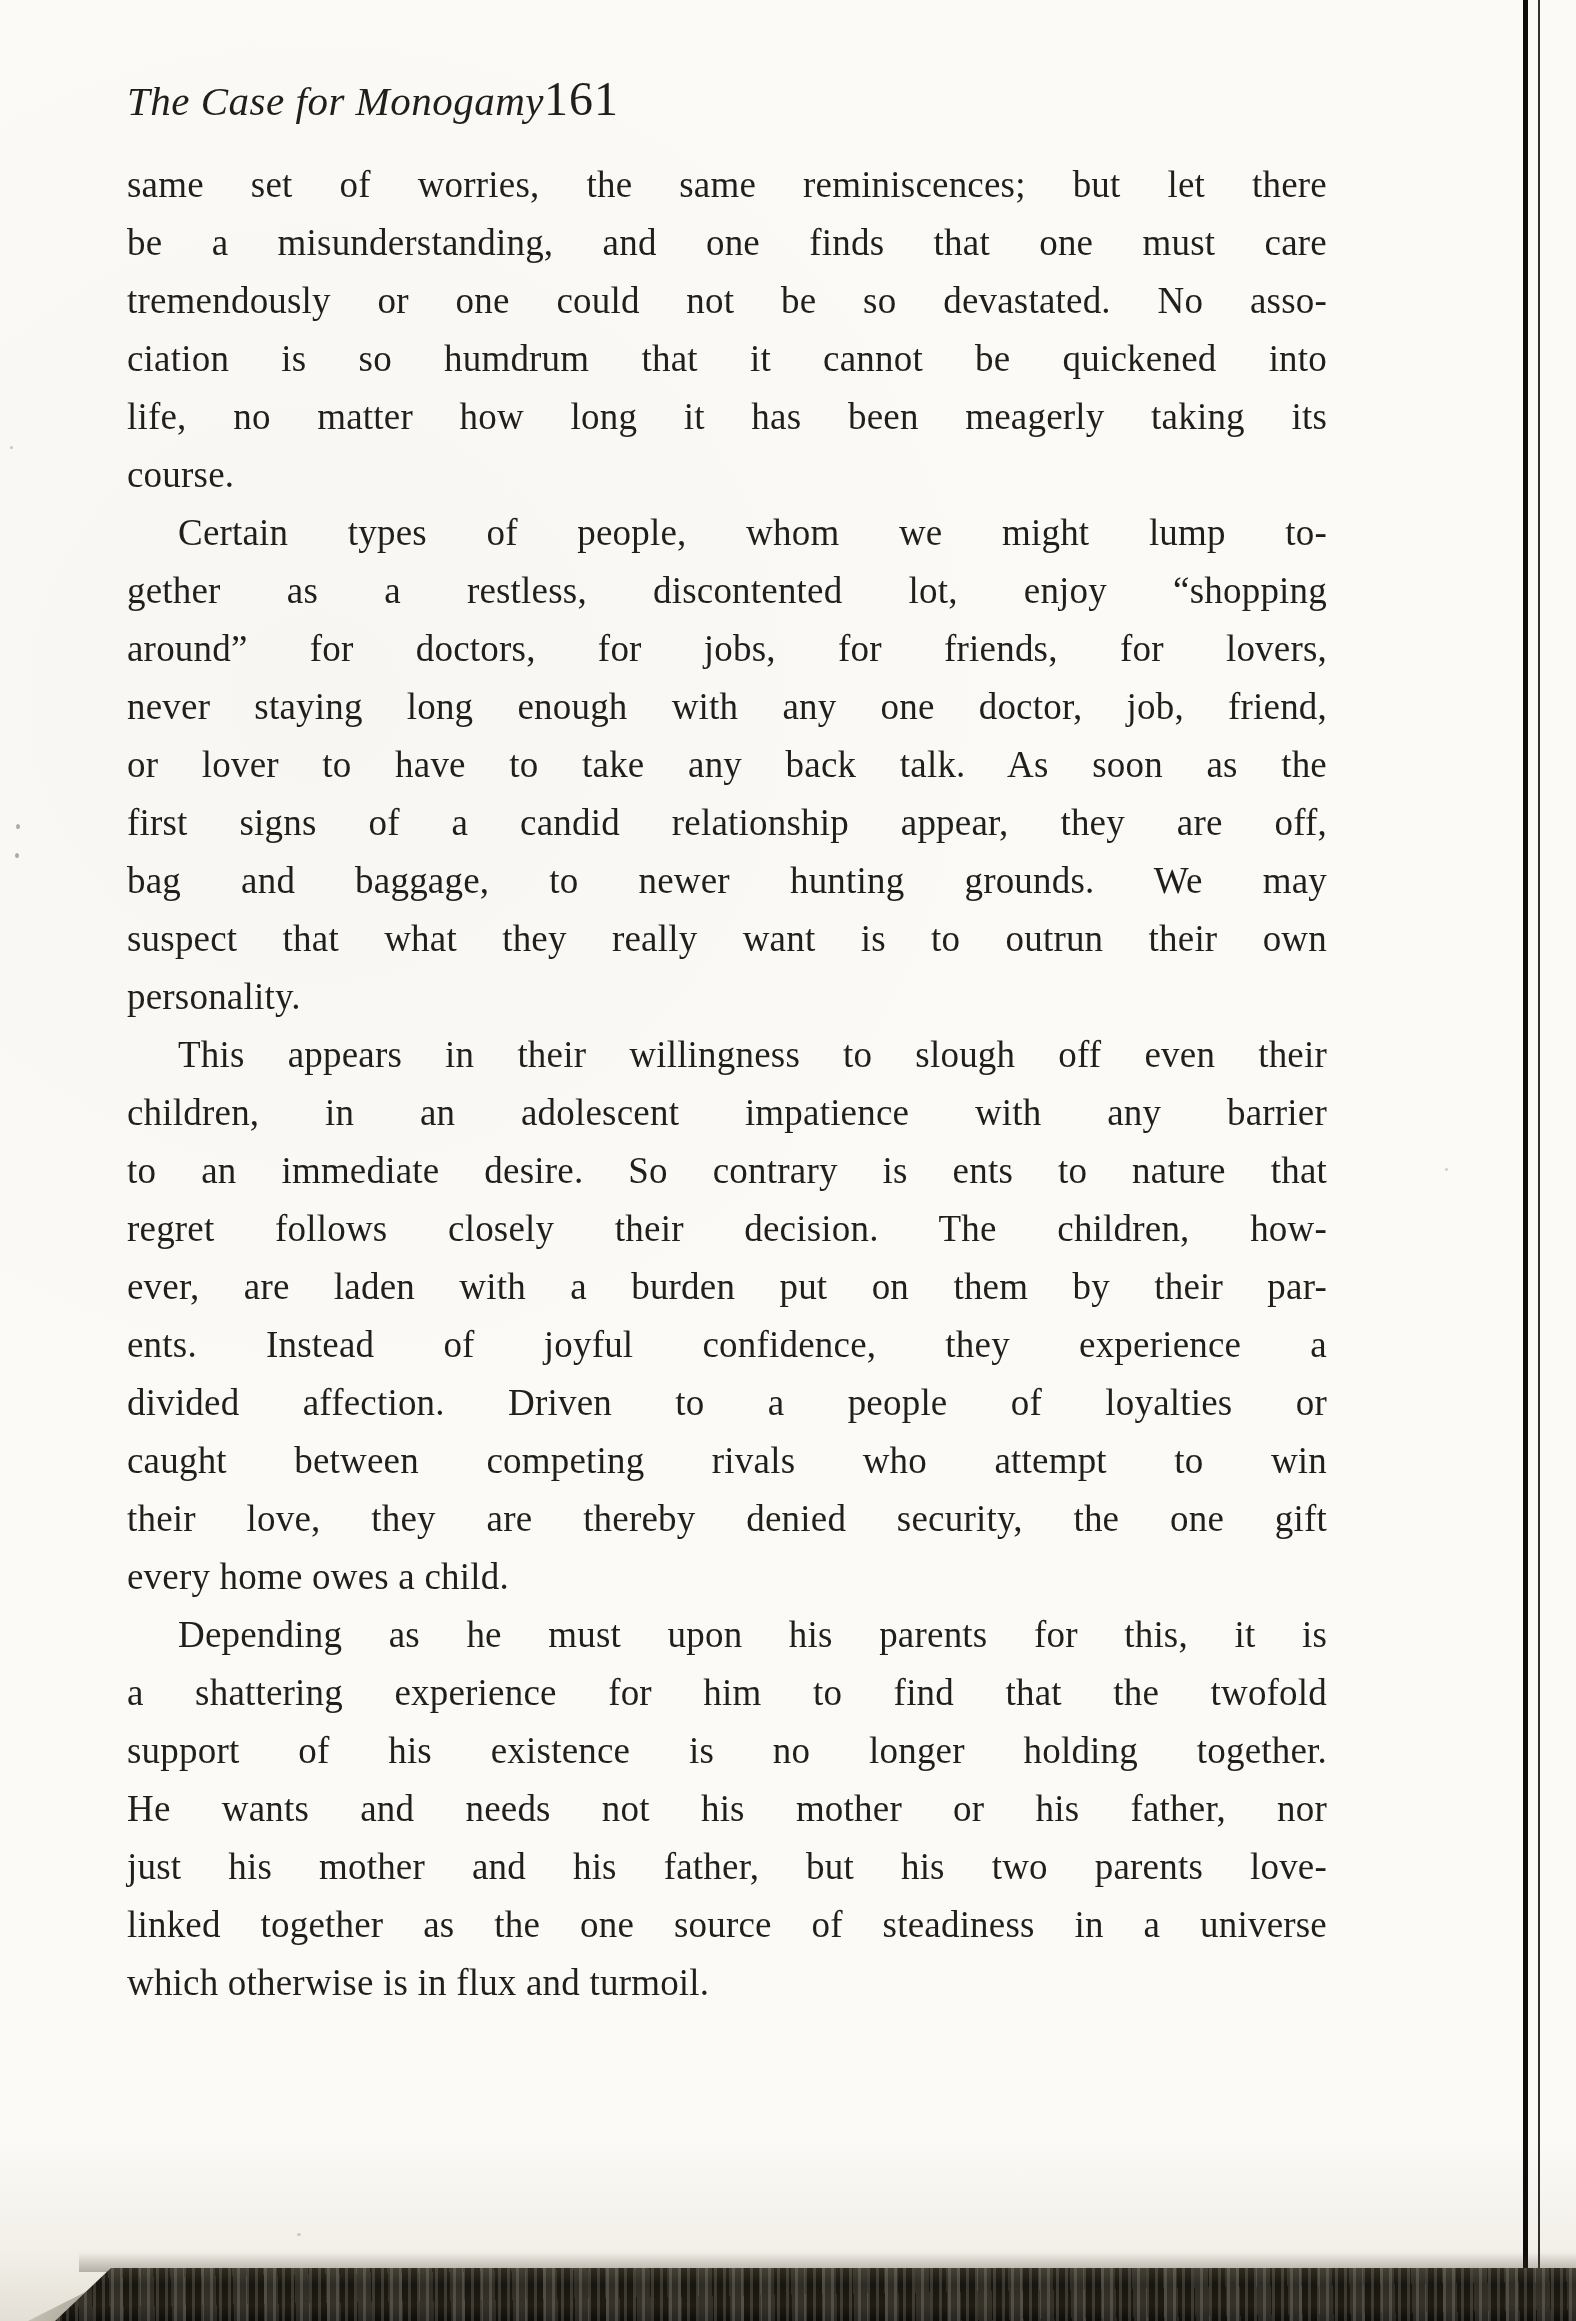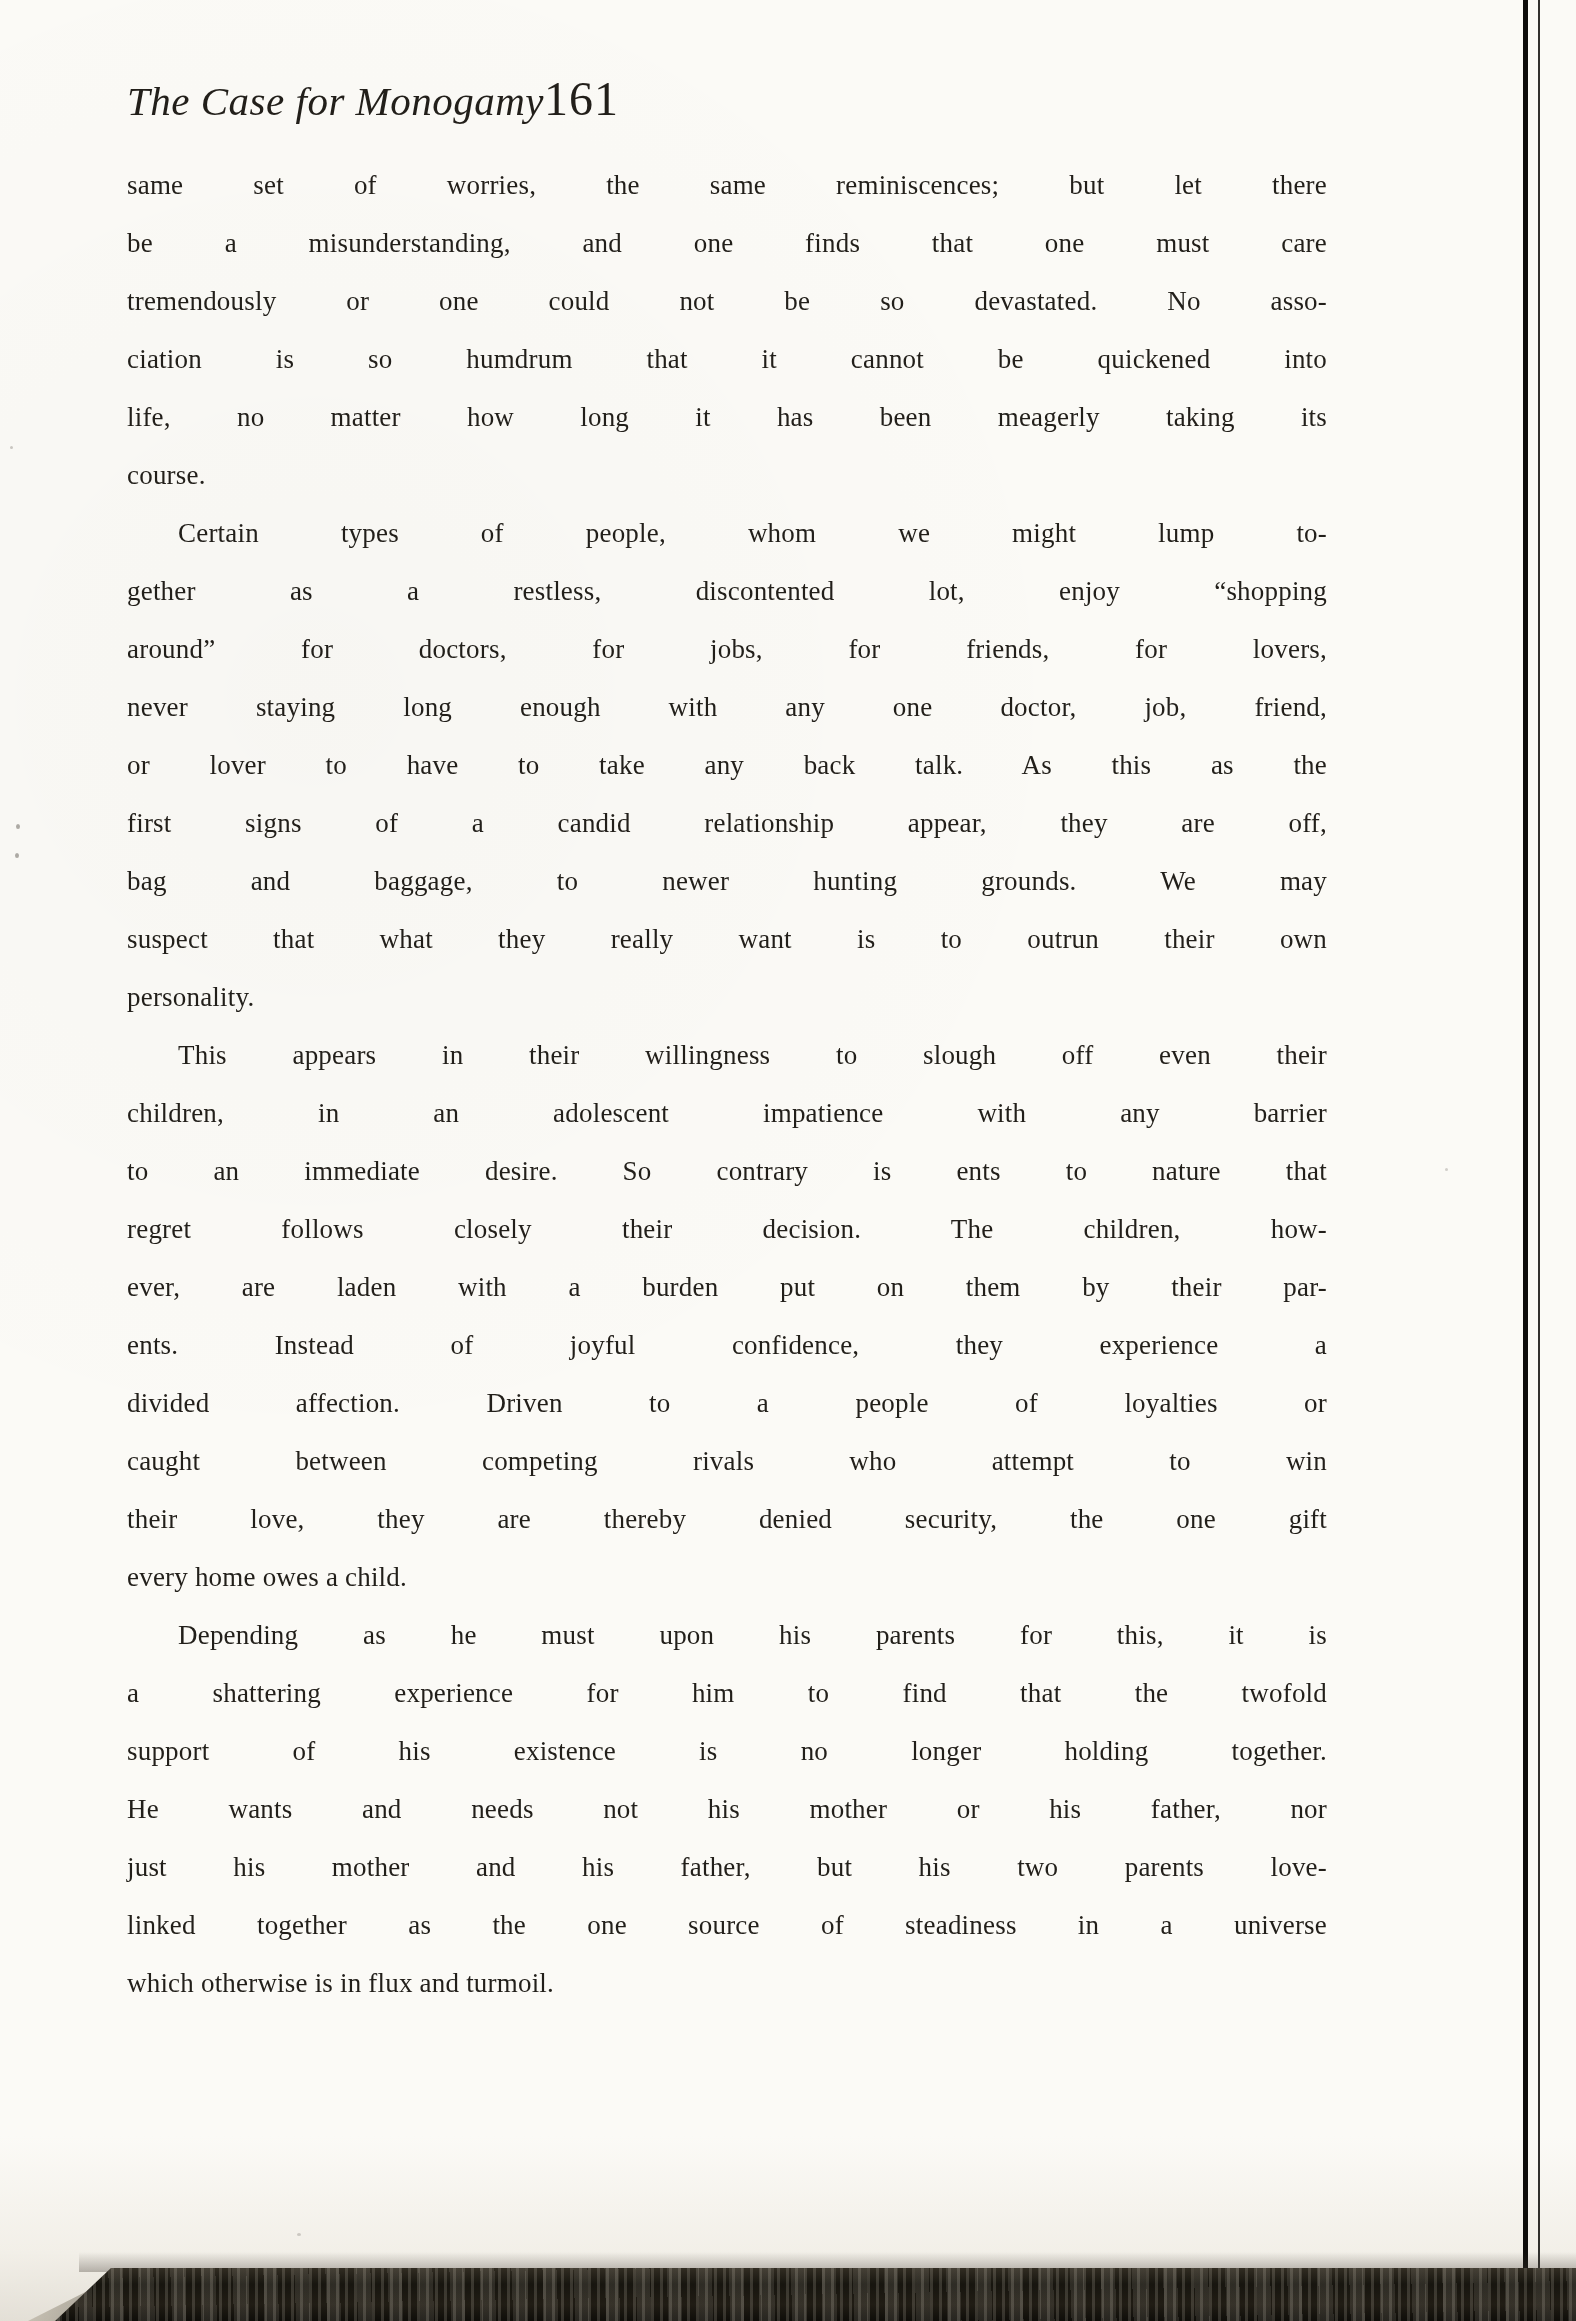--- a/index.html
+++ b/index.html
@@ -33,21 +33,21 @@
     font-size:48px;
     padding-right:69px;
     letter-spacing:1px;
   }
   .text-block{
     position:absolute;
     left:127px;top:156px;width:1200px;
   }
   .paragraph{margin:0;}
   .line{
-    font-size:27px;
+    font-size:37px;
     line-height:58px;
     white-space:normal;
     text-align:justify;
     text-align-last:justify;
     letter-spacing:0.2px;
   }
   .line.line-last{
     text-align-last:left;
   }
   .line.first-line{
@@ -106,21 +106,21 @@
         <div class="line">tremendously or one could not be so devastated. No asso-</div>
         <div class="line">ciation is so humdrum that it cannot be quickened into</div>
         <div class="line">life, no matter how long it has been meagerly taking its</div>
         <div class="line line-last">course.</div>
       </div>
       <div class="paragraph">
         <div class="line first-line">Certain types of people, whom we might lump to-</div>
         <div class="line">gether as a restless, discontented lot, enjoy “shopping</div>
         <div class="line">around” for doctors, for jobs, for friends, for lovers,</div>
         <div class="line">never staying long enough with any one doctor, job, friend,</div>
-        <div class="line">or lover to have to take any back talk. As this as the</div>
+        <div class="line">or lover to have to take any back talk. As soon as the</div>
         <div class="line">first signs of a candid relationship appear, they are off,</div>
         <div class="line">bag and baggage, to newer hunting grounds. We may</div>
         <div class="line">suspect that what they really want is to outrun their own</div>
         <div class="line line-last">personality.</div>
       </div>
       <div class="paragraph">
         <div class="line first-line">This appears in their willingness to slough off even their</div>
         <div class="line">children, in an adolescent impatience with any barrier</div>
         <div class="line">to an immediate desire. So contrary is ents to nature that</div>
         <div class="line">regret follows closely their decision. The children, how-</div>

